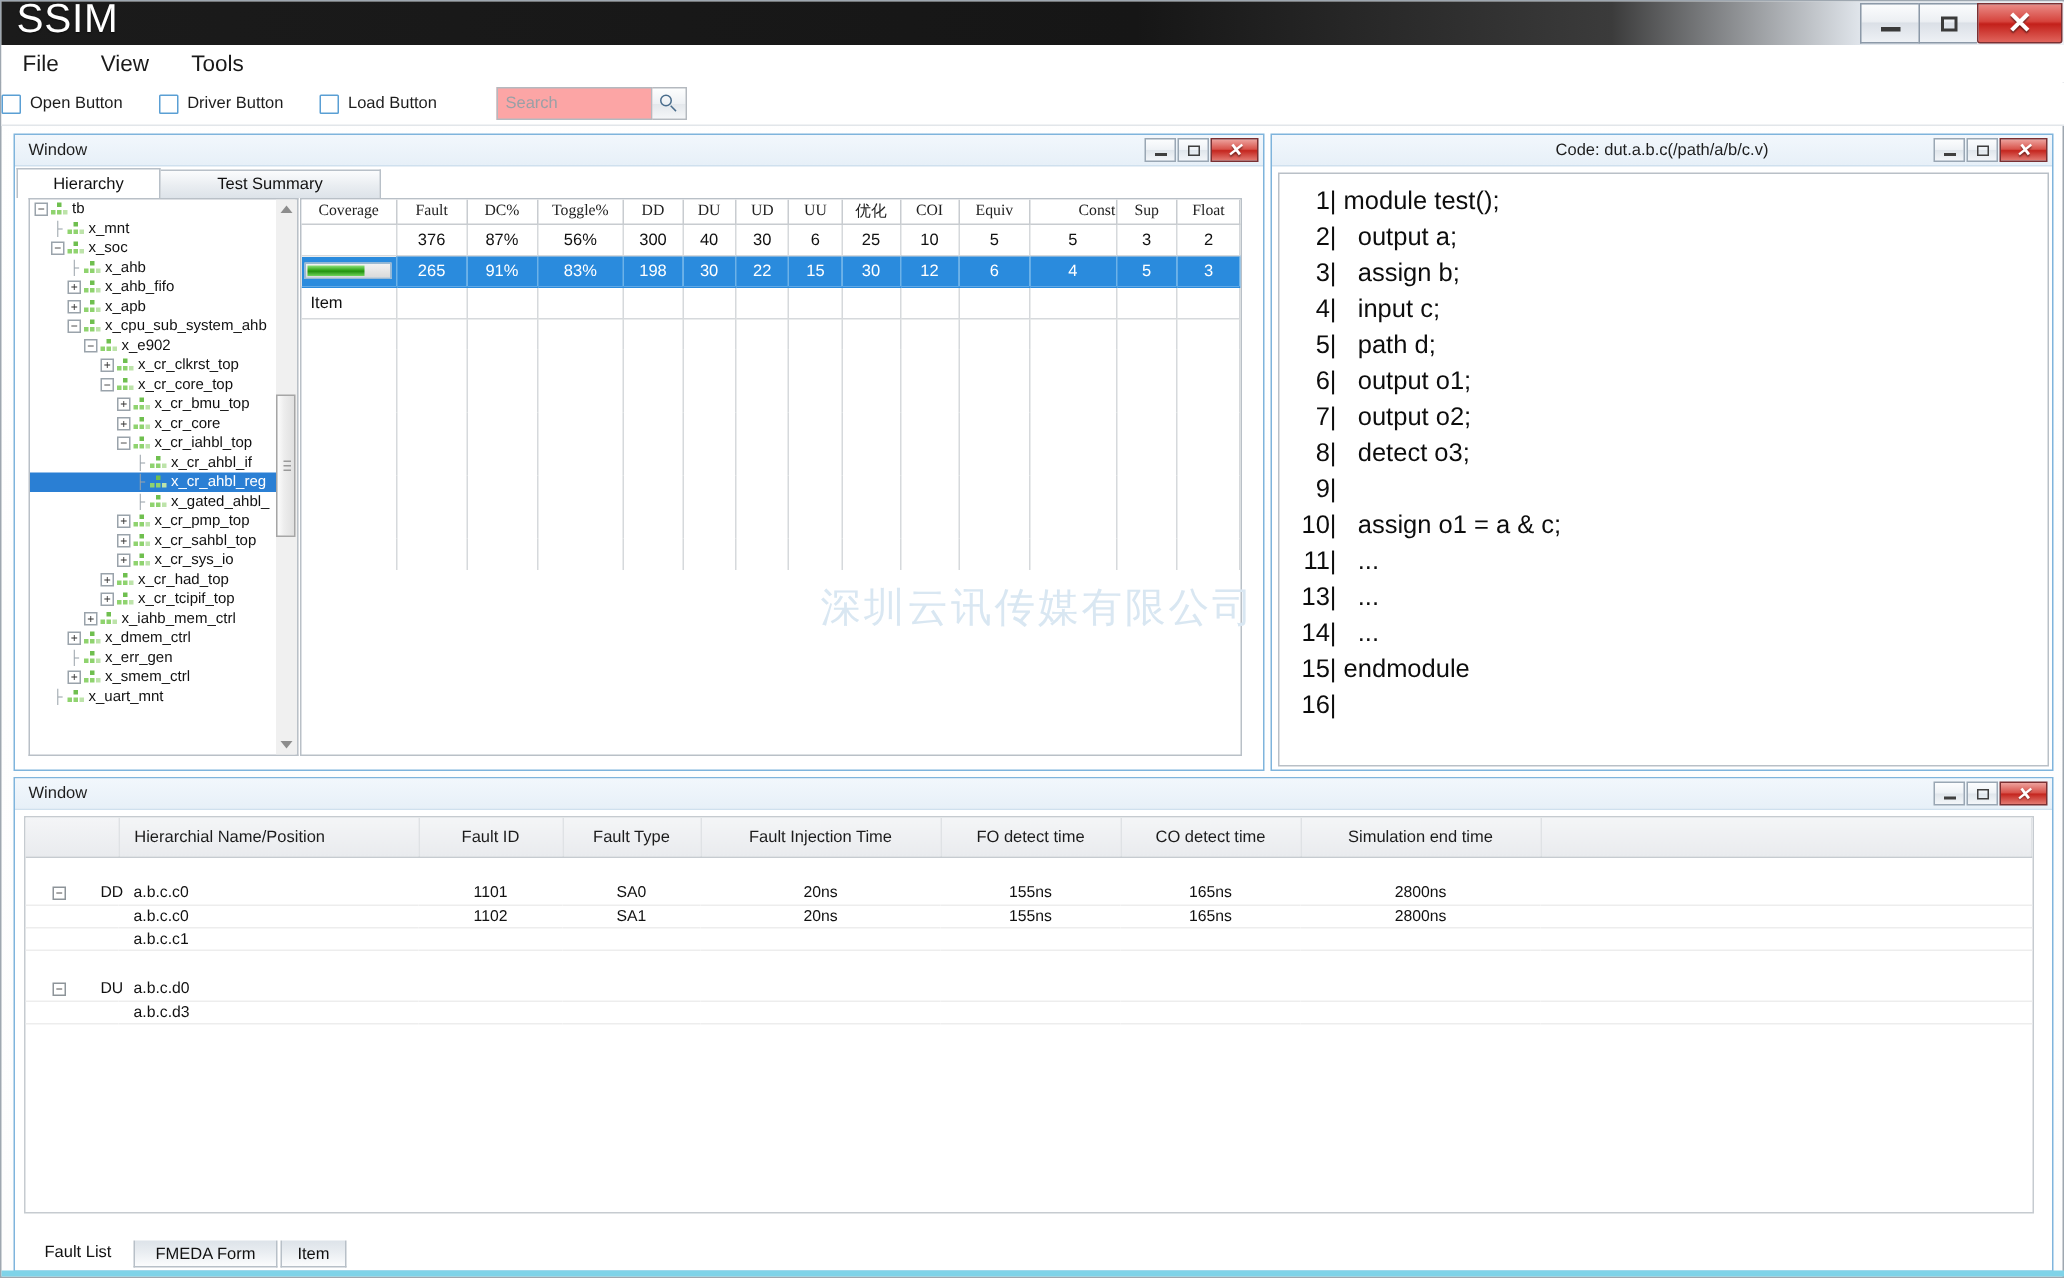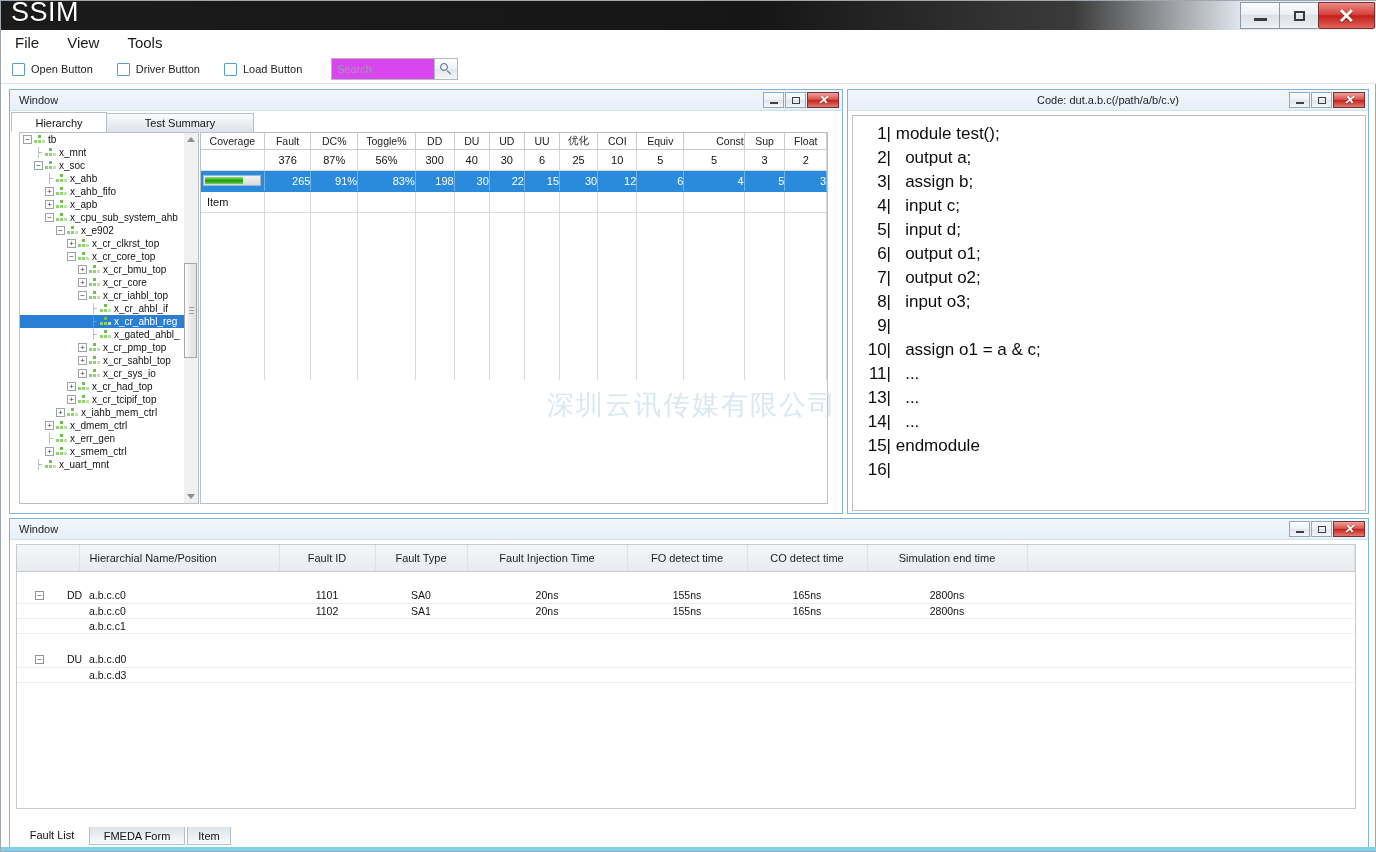--- a/index.html
+++ b/index.html
@@ -57,30 +57,30 @@
     padding: 0 14px; font-size: 15px; color: #1a1a1a; cursor: pointer; line-height: 25px;
   }
 
   
   .toolbar {
     position: absolute; left: 0; top: 54px; width: 1376px; height: 29px;
     background: #ffffff; border-bottom: 1px solid #e2e6ea;
     display: flex; align-items: center;
   }
   .chk-item { display: flex; align-items: center; margin-left: 8px; cursor: pointer; }
-  .chk-item:first-child { margin-left: 11px; }
+  .chk-item:first-child { margin-left: 0; }
   .chk-box {
     width: 13px; height: 13px; border: 1px solid #5a9fd4; background: #fff;
     border-radius: 1px; display: inline-block;
   }
   .chk-label { font-size: 11px; color: #1d1d1d; margin-left: 6px; margin-right: 16px; }
   .search-wrap {
     position: absolute; left: 330px; top: 3px;
     width: 104px; height: 22px;
-    border: 1px solid #b4b9bf; background: #d946ef;
+    border: 1px solid #b4b9bf; background: #fca5a5;
     display: flex; align-items: center;
   }
   .search-input {
     border: none; outline: none; width: 80px; height: 18px;
     font-size: 11px; color: #333; padding-left: 5px; background: transparent;
     font-family: "Liberation Sans", sans-serif;
   }
   .search-input::placeholder { color: #9aa0a6; }
   .search-btn {
     position: absolute; left: 434px; top: 3px;
@@ -193,28 +193,28 @@
 
   
   .tbl-area {
     position: absolute; left: 190px; top: 42px; width: 628px; height: 372px;
     background: #fff; border: 1px solid #b9c0c7; overflow: hidden;
   }
   .tbl { border-collapse: collapse; table-layout: fixed; }
   .tbl th {
     height: 16px; font-size: 10.5px; font-weight: normal; color: #222;
     background: #ffffff; border-right: 1px solid #c8ccd0; border-bottom: 1px solid #c8ccd0;
-    text-align: center; padding: 0;
+    text-align: center; padding: 0; font-family: Liberation Serif, serif;
   }
   .tbl td {
     height: 21px; font-size: 11px; color: #111; text-align: center;
     border-right: 1px solid #d6d9dc; border-bottom: 1px solid #d6d9dc; padding: 0;
   }
   .tbl tr.sel td { background: #2a8bdd; color: #ffffff; border-right-color: #6cb2e8;
-                   border-bottom-color: #2a8bdd; text-align: right; }
+                   border-bottom-color: #2a8bdd; }
   .tbl td.lbl { text-align: left; padding-left: 6px; }
   .progress-cell { position: relative; }
   .pbar {
     margin: 0 auto; width: 58px; height: 11px;
     background: linear-gradient(to bottom, #f2f2f2, #dadada);
     border: 1px solid #9bb9d2; position: relative;
   }
   .pbar > span {
     position: absolute; left: 1px; top: 1px; bottom: 1px; width: 40px;
     background: linear-gradient(to bottom, #8fe07a 0%, #2fa518 45%, #23920f 55%, #6fd45a 100%);
@@ -856,24 +856,24 @@
         <span class="pbtn close">
             <i class="pg-x">✕</i>
           </span>
       </span>
     </div>
     <div class="code-body" id="code-body">
         <div class="cline"><span class="ln">1|</span><span> module test();</span></div>
         <div class="cline"><span class="ln">2|</span><span>   output a;</span></div>
         <div class="cline"><span class="ln">3|</span><span>   assign b;</span></div>
         <div class="cline"><span class="ln">4|</span><span>   input c;</span></div>
-        <div class="cline"><span class="ln">5|</span><span>   input d;</span></div>
+        <div class="cline"><span class="ln">5|</span><span>   path d;</span></div>
         <div class="cline"><span class="ln">6|</span><span>   output o1;</span></div>
         <div class="cline"><span class="ln">7|</span><span>   output o2;</span></div>
-        <div class="cline"><span class="ln">8|</span><span>   input o3;</span></div>
+        <div class="cline"><span class="ln">8|</span><span>   detect o3;</span></div>
         <div class="cline"><span class="ln">9|</span><span></span></div>
         <div class="cline"><span class="ln">10|</span><span>   assign o1 = a &amp; c;</span></div>
         <div class="cline"><span class="ln">11|</span><span>   ...</span></div>
         <div class="cline"><span class="ln">13|</span><span>   ...</span></div>
         <div class="cline"><span class="ln">14|</span><span>   ...</span></div>
         <div class="cline"><span class="ln">15|</span><span> endmodule</span></div>
         <div class="cline"><span class="ln">16|</span><span></span></div>
       </div>
   </div>
 

